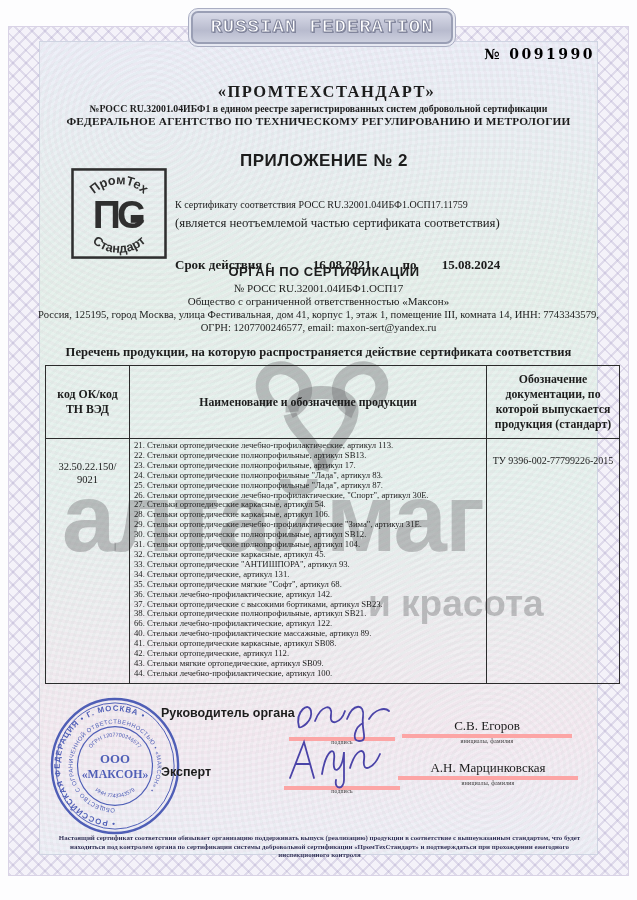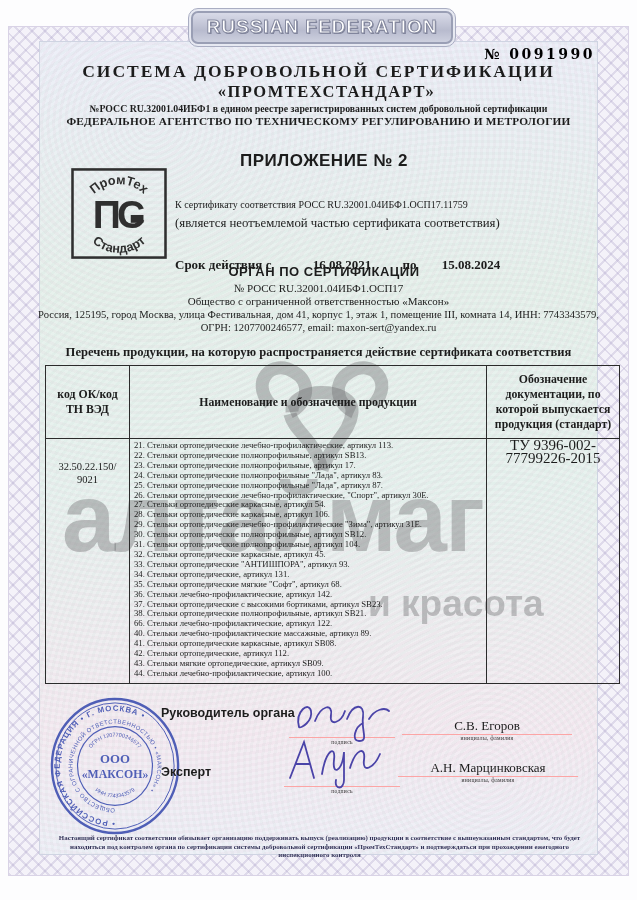--- a/index.html
+++ b/index.html
@@ -21,21 +21,21 @@
       linear-gradient(180deg,#edeff8 0%,#e7f1ec 30%,#e8f2ef 55%,#f4ecf2 85%,#eef0f7 100%);}
 
   .abs{position:absolute;}
   .ctr{left:0;right:0;text-align:center;}
   .sans{font-family:"Liberation Sans",sans-serif;padding-left:11px;}
 
   
   .banner{top:8px;left:188px;width:262px;border:1px solid #a9adc2;border-radius:10px;padding:2px;background:#e7e9f2;}
   .banner-in{border:2px solid #9a9fb5;border-radius:7px;background:linear-gradient(#d8dae8,#b8bbce 60%,#cdd0df);
     text-align:center;padding:3px 0 4px;}
-  .banner-text{font-family:Liberation Sans, sans-serif;font-weight:bold;font-size:19px;letter-spacing:1px;
+  .banner-text{font-family:Liberation Mono, monospace;font-weight:bold;font-size:19px;letter-spacing:1px;
     color:#ffffff;-webkit-text-stroke:1px #868aa0;text-shadow:1px 1px 0 #7d8198;}
 
   .cert-no{top:46px;right:42px;color:#000000;font-family:"DejaVu Serif",serif;font-weight:bold;
     font-size:14px;letter-spacing:2.5px;}
 
   .title1{top:61px;font-weight:bold;font-size:17.5px;letter-spacing:2px;}
   .title2{top:82px;font-weight:bold;font-size:16.5px;letter-spacing:1.5px;padding-left:16px;}
   .registry{top:103px;font-weight:bold;font-size:9.8px;}
   .agency{top:115px;font-weight:bold;font-size:11.3px;letter-spacing:.2px;}
 
@@ -59,32 +59,32 @@
   .list-heading{top:345px;font-weight:bold;font-size:12.6px;}
 
   
   .tbl{left:45px;top:365px;width:547px;border-collapse:collapse;table-layout:fixed;}
   .tbl th,.tbl td{border:1.5px solid #2b2b2b;vertical-align:top;}
   .tbl th{font-weight:bold;font-size:11.8px;padding:6px 4px;vertical-align:middle;line-height:15px;}
   .c1{width:75px;} .c2{width:348px;} .c3{width:124px;}
   .code-cell{text-align:center;font-size:10.5px;padding-top:21px;line-height:13px;}
   .items-cell{padding:2px 2px 4px 4px;}
   .item{font-size:8.7px;line-height:9.9px;white-space:nowrap;}
-  .std-cell{text-align:center;font-size:15px;padding-top:0;line-height:13px;}
+  .std-cell{text-align:center;font-size:10px;padding-top:15px;line-height:13px;}
 
   
   .wm{pointer-events:none;color:rgba(110,110,112,.40);}
   .wm-logo{left:232px;top:352px;}
   .wm-word{left:62px;top:468px;font-family:"Liberation Sans",sans-serif;font-weight:bold;
     font-size:96px;letter-spacing:-2px;line-height:100px;}
   .wm-tag{left:368px;top:583px;font-family:"Liberation Sans",sans-serif;font-weight:bold;font-size:37px;}
 
   
   .sig-label{left:150px;font-weight:bold;font-size:12.5px;}
-  .sig-zone{border-bottom:1px solid #fca5a5;}
+  .sig-zone{border-bottom:4px solid #fca5a5;}
   .caption{font-size:5.6px;color:#333;text-align:center;letter-spacing:.3px;}
   .name{font-size:13px;text-align:center;}
   .sig-svg{position:absolute;left:0;bottom:-6px;}
 
   .stamp{left:46px;top:692px;opacity:.92;}
 
   .footer{left:57px;top:834px;width:525px;text-align:center;font-weight:bold;font-size:6.9px;
     line-height:8.6px;color:#35355a;}
 </style>
 </head>
@@ -107,21 +107,20 @@
   <div class="abs wm wm-word">алтаймаг</div>
 
   <div class="abs banner">
     <div class="banner-in">
       <span class="banner-text">RUSSIAN FEDERATION</span>
     </div>
   </div>
 
   <div class="abs cert-no">№ 0091990</div>
 
-  <div class="abs ctr title1">СИСТЕМА ДОБРОВОЛЬНОЙ СЕРТИФИКАЦИИ</div>
   <div class="abs ctr title2">«ПРОМТЕХСТАНДАРТ»</div>
   <div class="abs ctr registry">№РОСС RU.32001.04ИБФ1 в едином реестре зарегистрированных систем добровольной сертификации</div>
   <div class="abs ctr agency">ФЕДЕРАЛЬНОЕ АГЕНТСТВО ПО ТЕХНИЧЕСКОМУ РЕГУЛИРОВАНИЮ И МЕТРОЛОГИИ</div>
 
   <div class="abs ctr appendix-title sans">ПРИЛОЖЕНИЕ № 2</div>
 
   <svg class="abs logo" width="98" height="93" viewBox="0 0 100 95">
     <rect x="2.5" y="2.5" width="95" height="90" fill="none" stroke="#2f2f2f" stroke-width="2.6"></rect>
     <defs>
       <path id="arcTop" d="M 16 40 A 37 37 0 0 1 84 40"></path>

